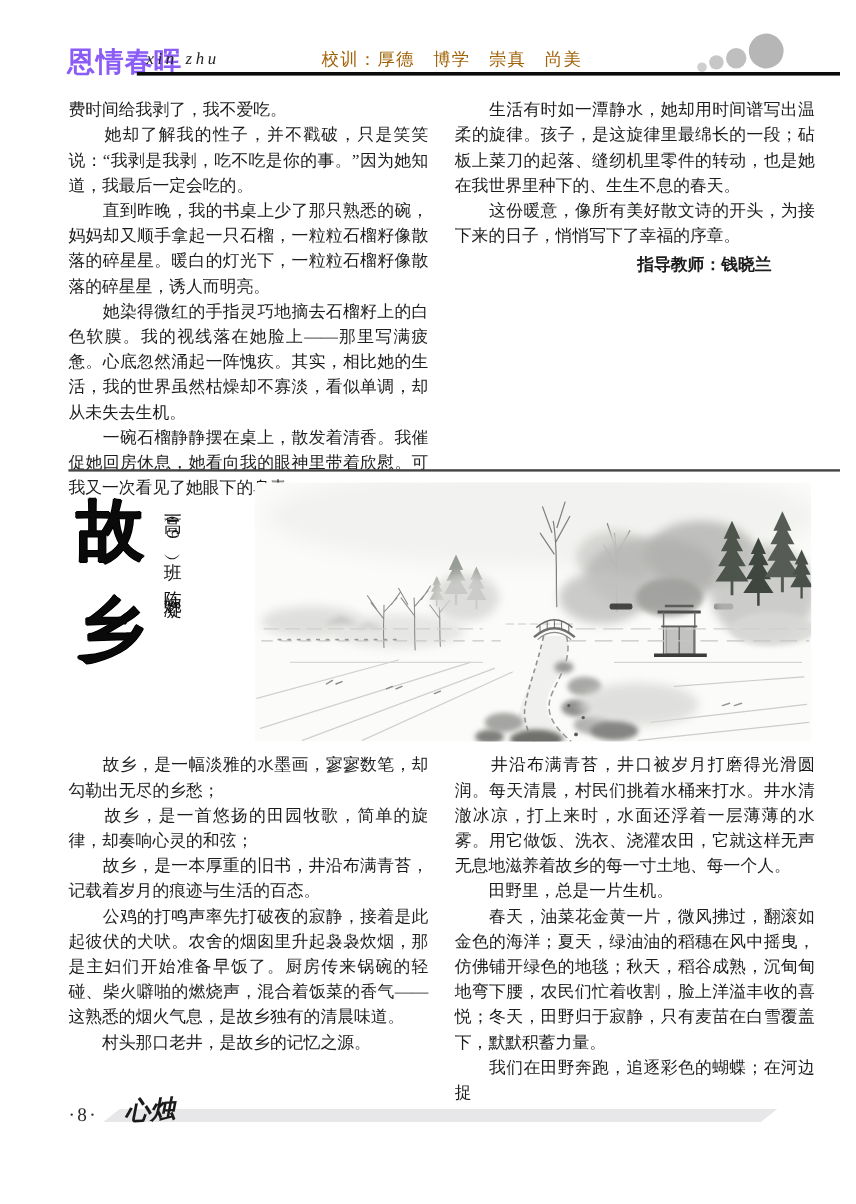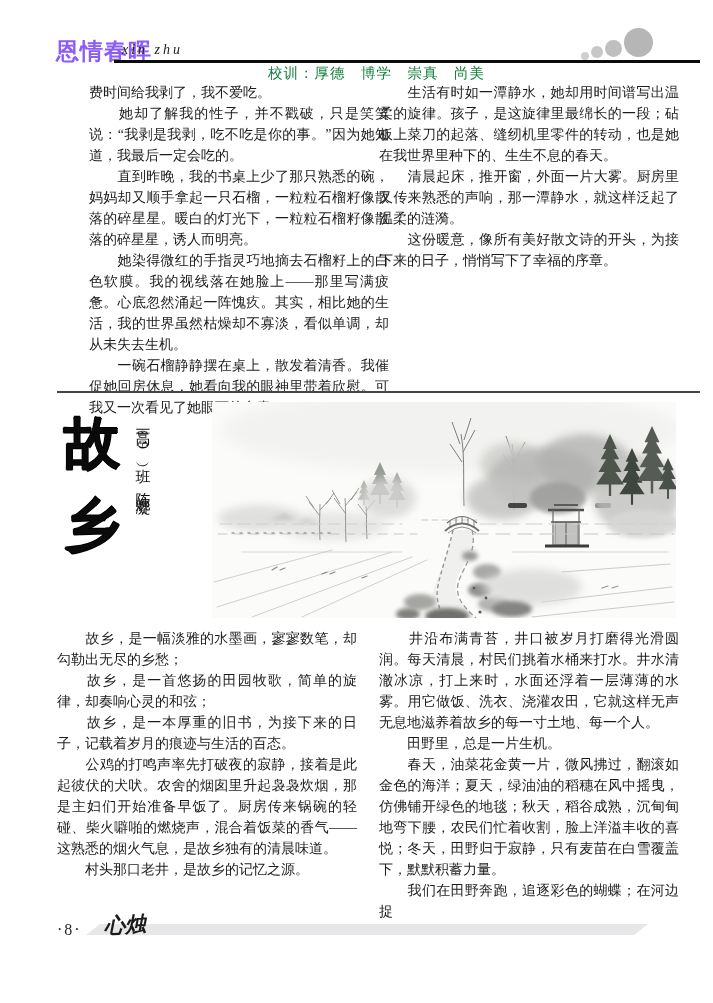--- a/index.html
+++ b/index.html
@@ -3,32 +3,32 @@
 <meta charset="utf-8">
 <style>
   html,body{margin:0;padding:0;background:#ffffff;}
   .page{position:relative;width:713px;height:1003px;background:#ffffff;overflow:hidden;
         font-family:"Liberation Serif","DejaVu Serif",serif;color:#1e1e1e;}
 
   
   .masthead{position:absolute;left:56px;top:36px;font-family:"Liberation Sans","DejaVu Sans",sans-serif;
             font-weight:900;font-size:23px;letter-spacing:1px;color:#8b5cf6;}
   .pinyin{position:absolute;left:122px;top:42px;font-style:italic;font-size:14px;letter-spacing:3px;color:#222;}
-  .motto{position:absolute;left:268px;top:40px;font-size:14.5px;letter-spacing:1px;color:#15803d;margin-top:24px;}
+  .motto{position:absolute;left:268px;top:40px;font-size:14.5px;letter-spacing:1px;color:#a16207;}
   .header-rule{position:absolute;left:114px;top:60px;width:586px;height:3px;background:#0b0b0b;}
   .dot{position:absolute;border-radius:50%;}
   .d1{left:581px;top:52px;width:8px;height:8px;background:#cfcfcf;}
   .d2{left:591px;top:46px;width:12px;height:12px;background:#c7c7c7;}
   .d3{left:605px;top:40px;width:17px;height:17px;background:#bfbfbf;}
   .d4{left:624px;top:28px;width:29px;height:29px;background:#b6b6b6;}
 
   
   .col{position:absolute;width:300px;font-size:14px;line-height:21px;text-align:justify;color:#1c1c1c;}
   .para{margin:0;}
-  .a1-left{left:57px;top:82px;margin-left:32px;}
+  .a1-left{left:57px;top:82px;}
   .a1-right{left:379px;top:82px;}
   .a2-left{left:57px;top:628px;}
   .a2-right{left:379px;top:628px;}
   .credit{margin:2px 36px 0 0;text-align:right;font-weight:700;
           font-family:"Liberation Sans","DejaVu Sans",sans-serif;font-size:14px;}
 
   .section-divider{position:absolute;left:57px;top:391px;width:643px;height:2px;background:#454545;}
 
   
   .feature-title{position:absolute;left:64px;top:414px;display:flex;flex-direction:column;gap:24px;}
@@ -65,23 +65,23 @@
   <div class="col a1-left">
       <p class="para">费时间给我剥了，我不爱吃。</p>
       <p class="para">　　她却了解我的性子，并不戳破，只是笑笑说：“我剥是我剥，吃不吃是你的事。”因为她知道，我最后一定会吃的。</p>
       <p class="para">　　直到昨晚，我的书桌上少了那只熟悉的碗，妈妈却又顺手拿起一只石榴，一粒粒石榴籽像散落的碎星星。暖白的灯光下，一粒粒石榴籽像散落的碎星星，诱人而明亮。</p>
       <p class="para">　　她染得微红的手指灵巧地摘去石榴籽上的白色软膜。我的视线落在她脸上——那里写满疲惫。心底忽然涌起一阵愧疚。其实，相比她的生活，我的世界虽然枯燥却不寡淡，看似单调，却从未失去生机。</p>
       <p class="para">　　一碗石榴静静摆在桌上，散发着清香。我催促她回房休息，她看向我的眼神里带着欣慰。可我又一次看见了她眼下的乌青。</p>
     </div>
   <div class="col a1-right">
     <div>
         <p class="para">　　生活有时如一潭静水，她却用时间谱写出温柔的旋律。孩子，是这旋律里最绵长的一段；砧板上菜刀的起落、缝纫机里零件的转动，也是她在我世界里种下的、生生不息的春天。</p>
-        <p class="para">　　清晨起床，推开窗，外面一片大雾。厨房里又传来熟悉的声响，那一潭静水，就这样泛起了温柔的涟漪。</p>
         <p class="para">　　这份暖意，像所有美好散文诗的开头，为接下来的日子，悄悄写下了幸福的序章。</p>
       </div>
+    <p class="credit">指导教师：钱晓兰</p>
   </div>
 
   <div class="section-divider"></div>
 
   <div class="feature-title">
     <span>故</span>
     <span>乡</span>
   </div>
   <div class="feature-author">高一（19）班　陈婉凝</div>
 
@@ -185,21 +185,21 @@
     <ellipse cx="196" cy="212" rx="12" ry="6" fill="#7f7f7d" filter="url(#b2)"></ellipse>
     <ellipse cx="235" cy="214" rx="22" ry="8" fill="#6f6f6d" filter="url(#b2)"></ellipse>
     <circle cx="268" cy="210" r="1.6" fill="#5a5a58"></circle>
     <circle cx="274" cy="196" r="1.4" fill="#5a5a58"></circle>
     <circle cx="262" cy="186" r="1.3" fill="#5a5a58"></circle>
   </svg>
 
   <div class="col a2-left">
       <p class="para">　　故乡，是一幅淡雅的水墨画，寥寥数笔，却勾勒出无尽的乡愁；</p>
       <p class="para">　　故乡，是一首悠扬的田园牧歌，简单的旋律，却奏响心灵的和弦；</p>
-      <p class="para">　　故乡，是一本厚重的旧书，为接下来的日子，记载着岁月的痕迹与生活的百态。</p>
+      <p class="para">　　故乡，是一本厚重的旧书，井沿布满青苔，记载着岁月的痕迹与生活的百态。</p>
       <p class="para">　　公鸡的打鸣声率先打破夜的寂静，接着是此起彼伏的犬吠。农舍的烟囱里升起袅袅炊烟，那是主妇们开始准备早饭了。厨房传来锅碗的轻碰、柴火噼啪的燃烧声，混合着饭菜的香气——这熟悉的烟火气息，是故乡独有的清晨味道。</p>
       <p class="para">　　村头那口老井，是故乡的记忆之源。</p>
     </div>
   <div class="col a2-right">
       <p class="para">　　井沿布满青苔，井口被岁月打磨得光滑圆润。每天清晨，村民们挑着水桶来打水。井水清澈冰凉，打上来时，水面还浮着一层薄薄的水雾。用它做饭、洗衣、浇灌农田，它就这样无声无息地滋养着故乡的每一寸土地、每一个人。</p>
       <p class="para">　　田野里，总是一片生机。</p>
       <p class="para">　　春天，油菜花金黄一片，微风拂过，翻滚如金色的海洋；夏天，绿油油的稻穗在风中摇曳，仿佛铺开绿色的地毯；秋天，稻谷成熟，沉甸甸地弯下腰，农民们忙着收割，脸上洋溢丰收的喜悦；冬天，田野归于寂静，只有麦苗在白雪覆盖下，默默积蓄力量。</p>
       <p class="para">　　我们在田野奔跑，追逐彩色的蝴蝶；在河边捉</p>
     </div>
 

